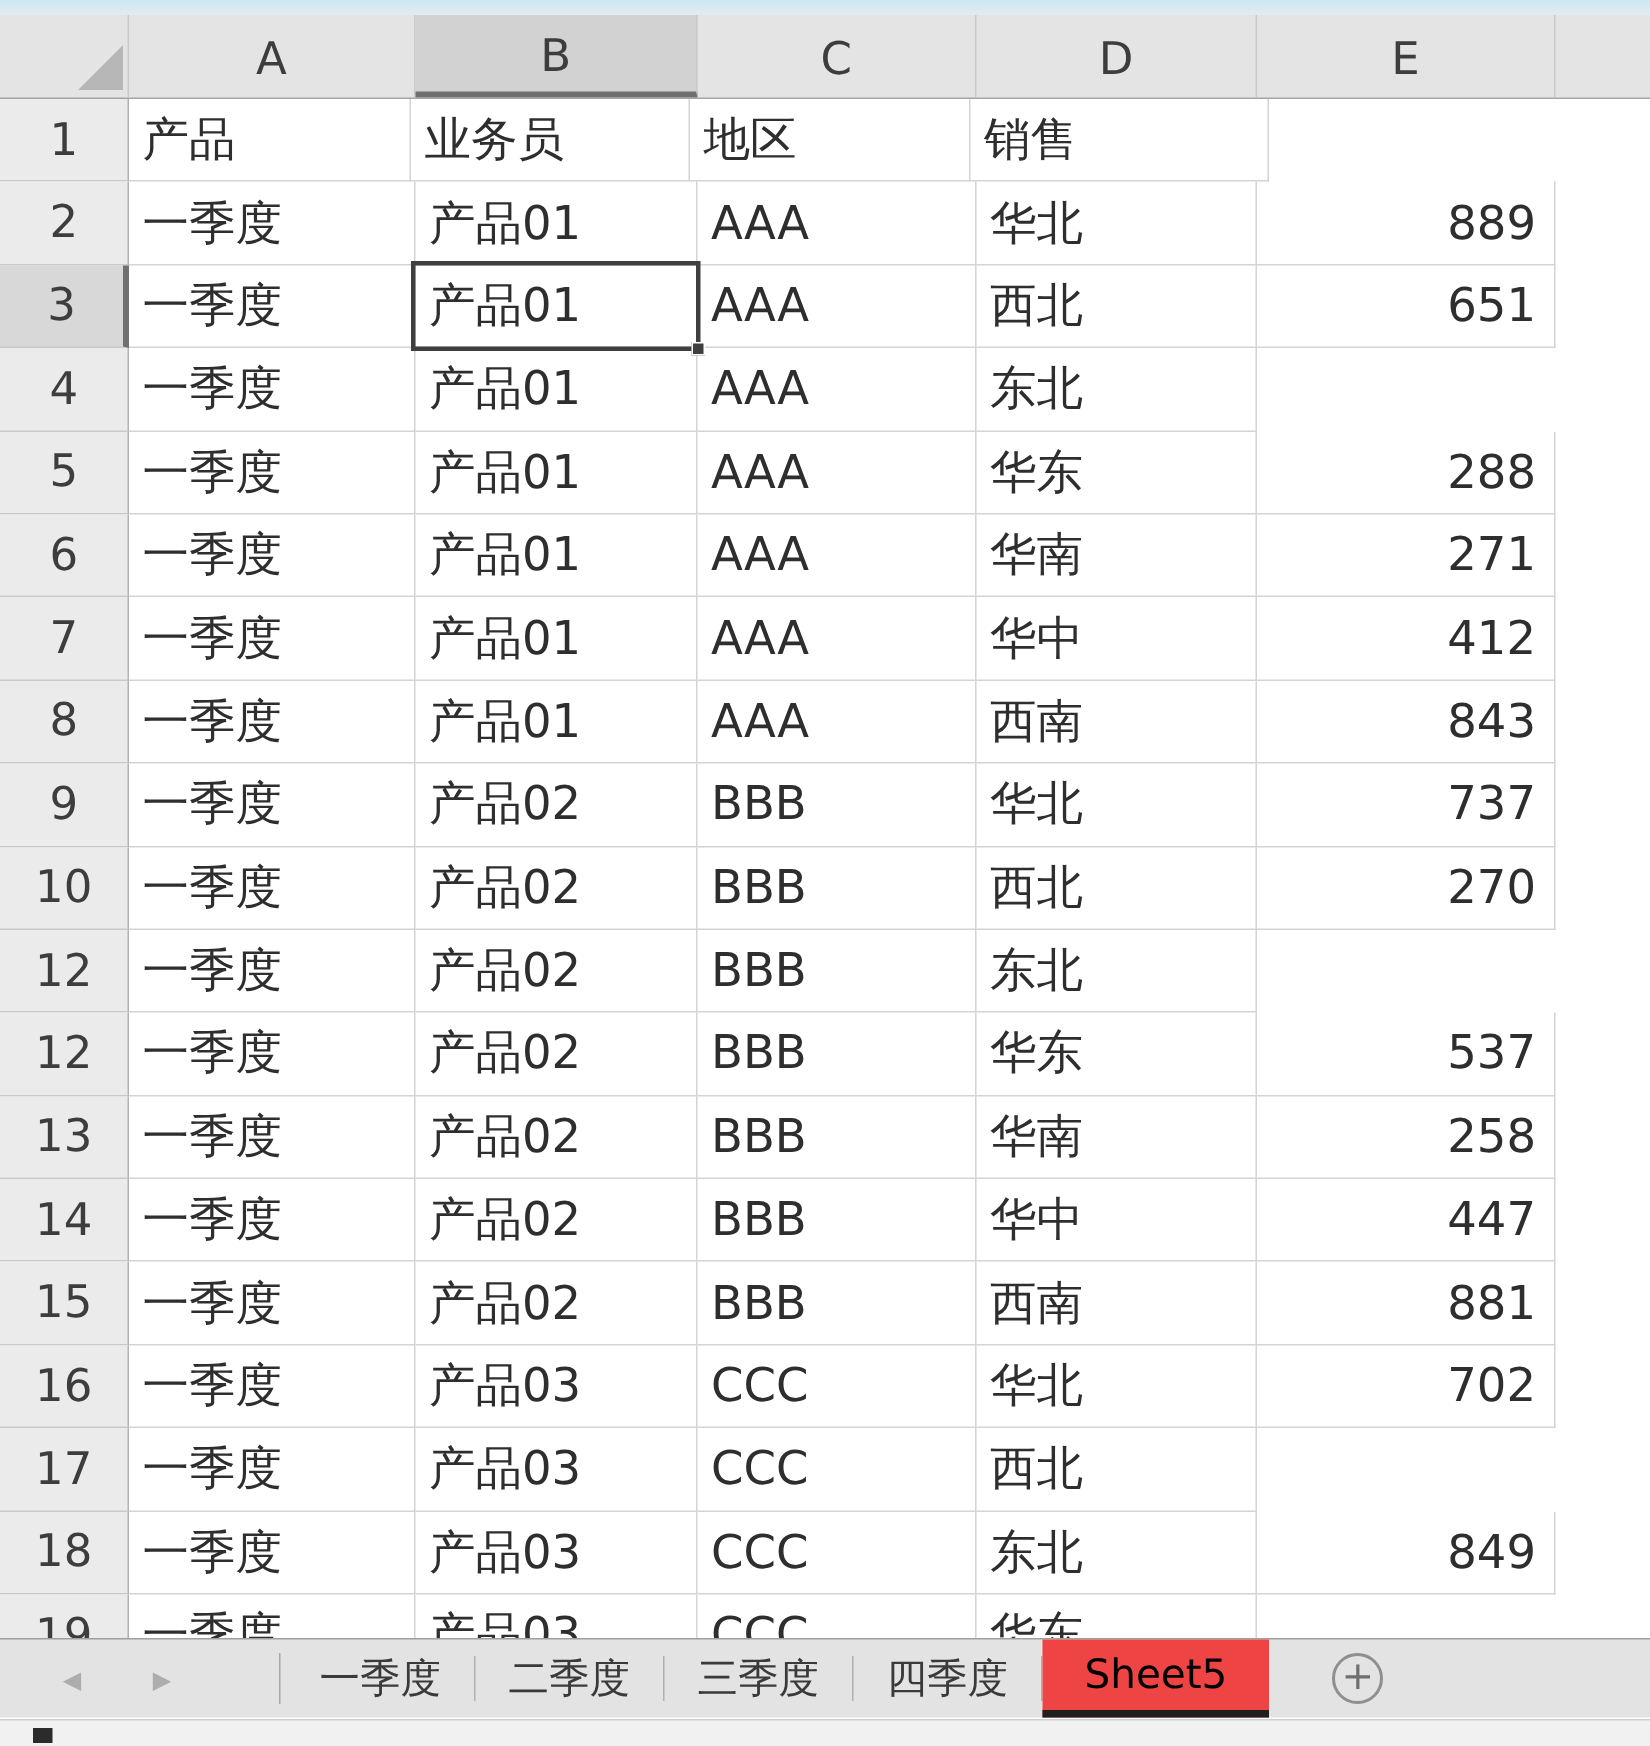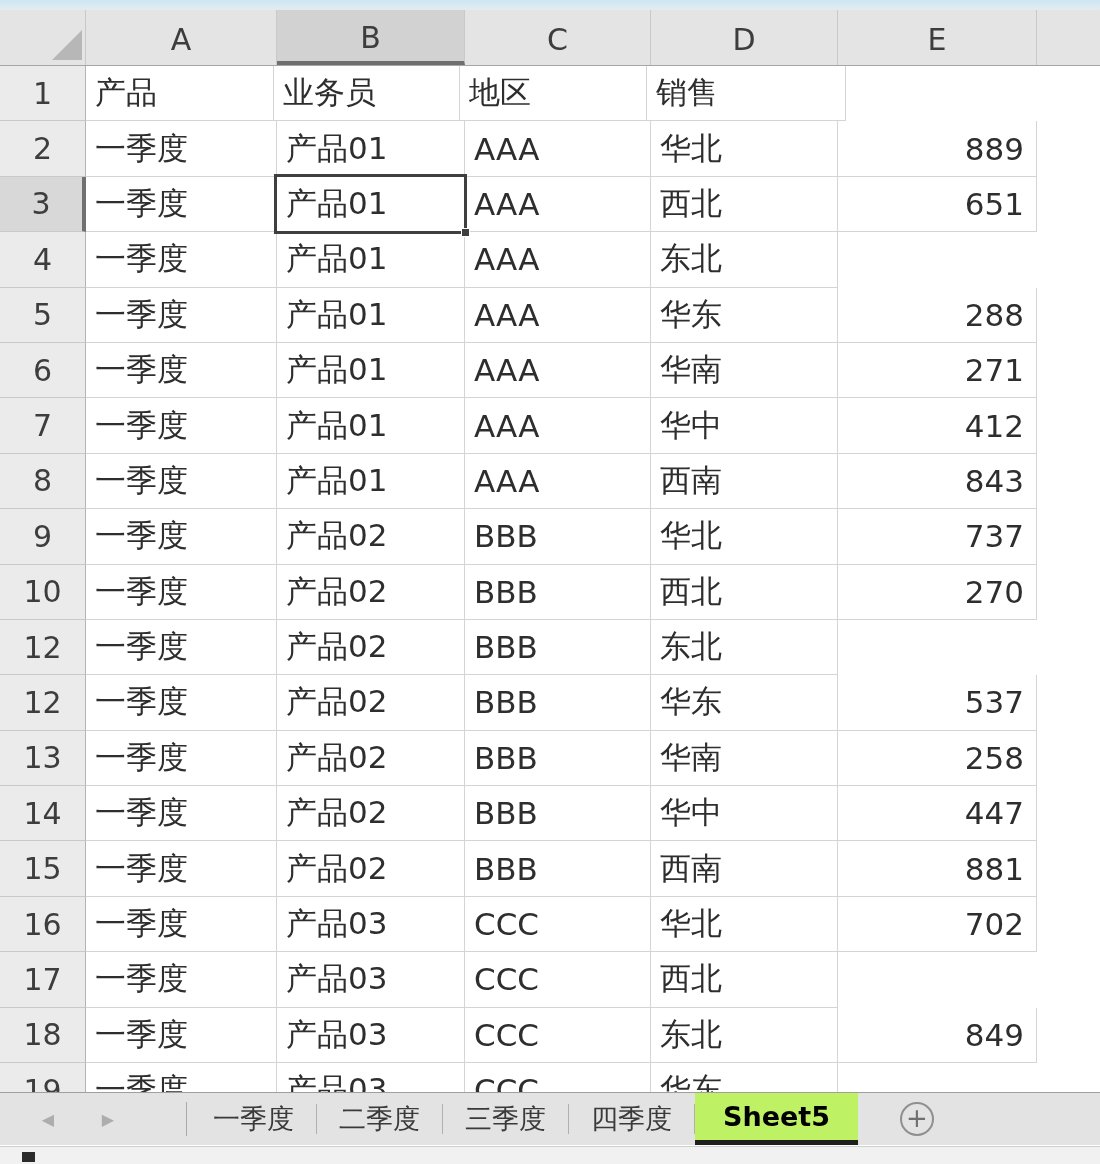--- a/index.html
+++ b/index.html
@@ -76,23 +76,22 @@
   }
   .nav-arrow:first-child{ margin-left:28px; }
   .nav-arrow + .nav-arrow { margin-left:20px; }
   .bar-sep { width:1px; height:34px; background:#aaaaaa; align-self:center; margin-left:58px; }
   .tabs { display:flex; align-items:stretch; margin-left:4px; }
   .tab {
     display:flex; align-items:center; padding:0 22px;
     font-size:27px; color:#3a3a3a;
   }
   .tab.active {
-    background:#bef264; color:#000000; padding:0 28px;
+    background:#ef4444; color:#000000; padding:0 28px;
     border-bottom:5px solid #1f1f1f;
-    font-weight:bold;
   }
   .tab-sep { width:1px; height:30px; background:#b0b0b0; align-self:center; }
   .add-sheet {
     margin-left:42px; align-self:center;
     width:34px; height:34px; border:2px solid #8f8f8f; border-radius:50%;
     display:flex; align-items:center; justify-content:center;
     color:#6f6f6f; font-size:26px; line-height:1; padding-bottom:3px;
   }
   
   .statusbar {

